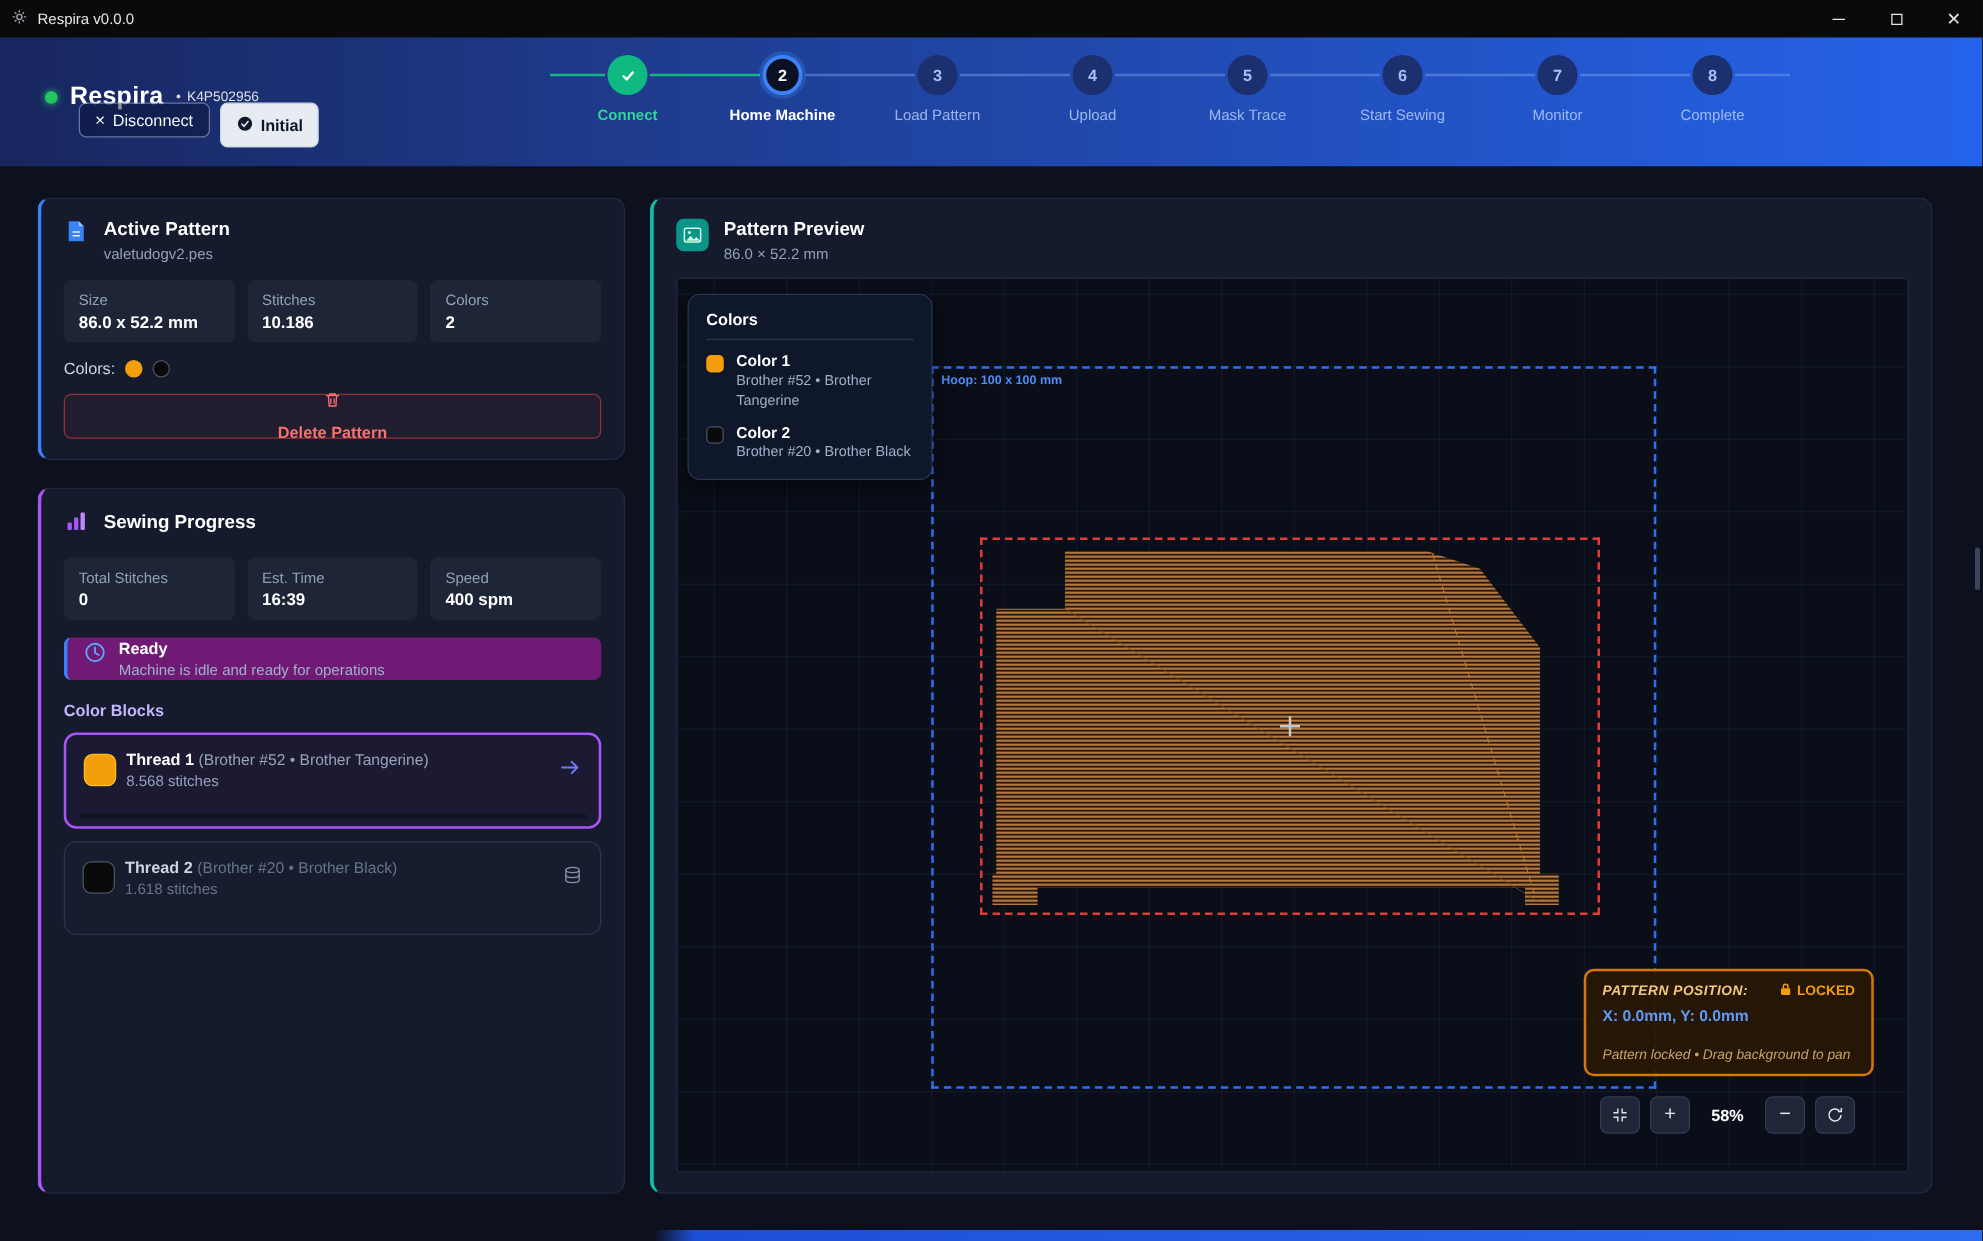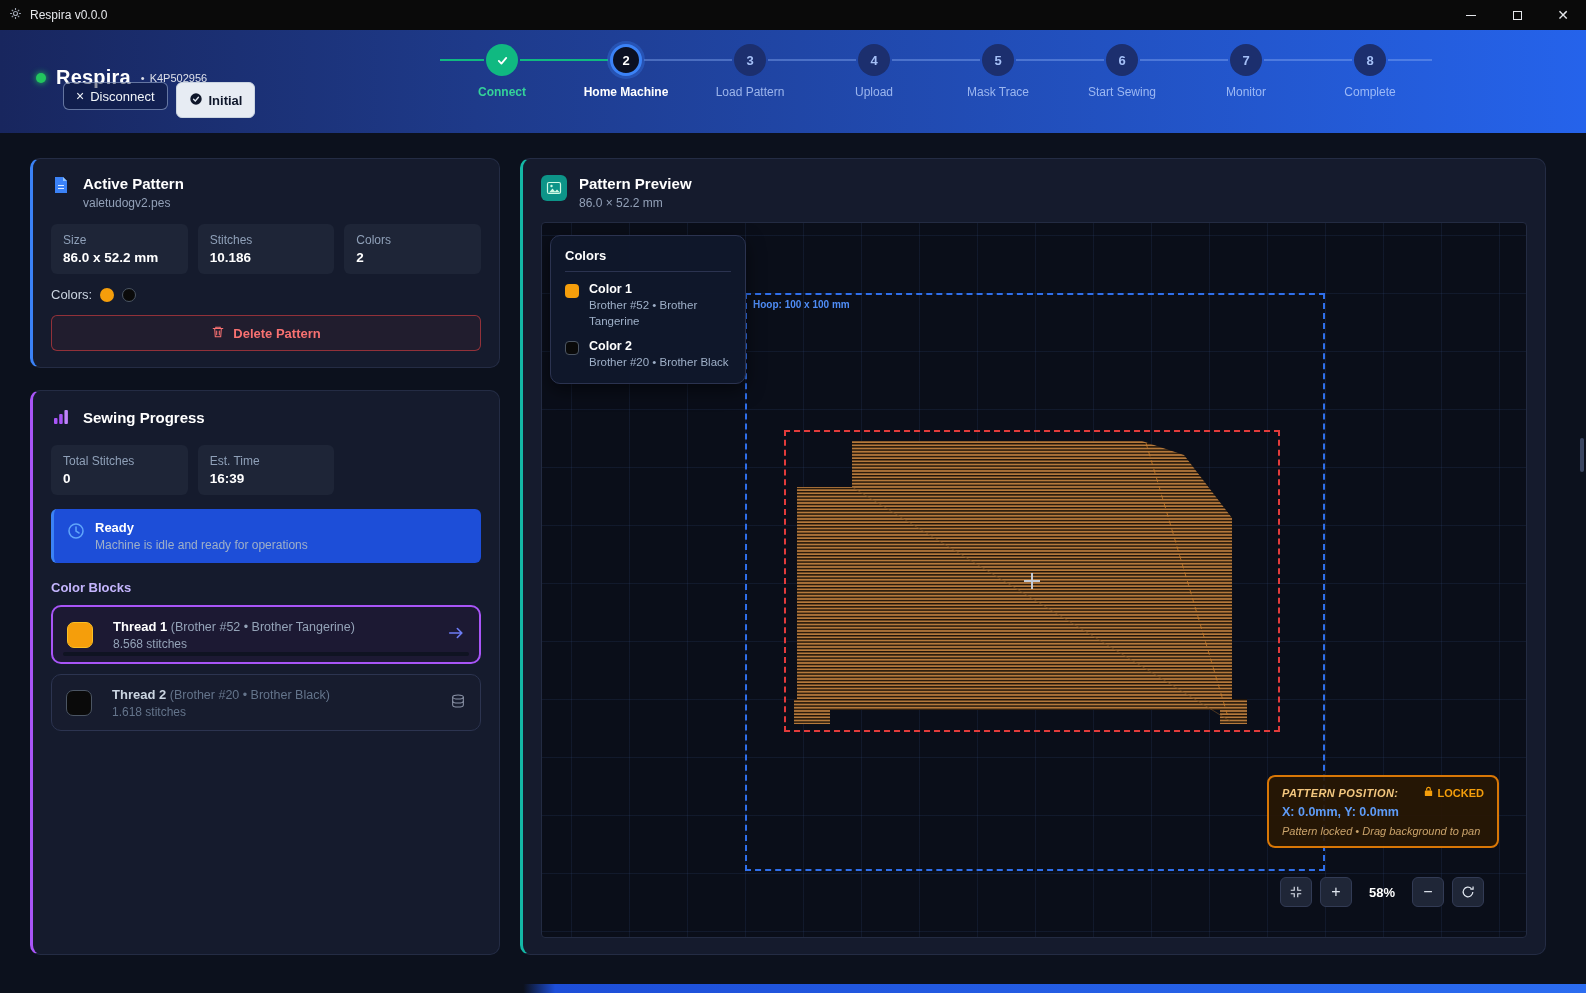--- a/index.html
+++ b/index.html
@@ -59,29 +59,29 @@
   .stat-grid { display:grid; grid-template-columns:repeat(3,1fr); gap:10px; margin-top:14px; }
   .stat-box { background:#1e2537; border-radius:6px; padding:9px 12px; }
   .stat-label { font-size:12px; color:#8fa0b8; }
   .stat-value { font-size:13.5px; font-weight:bold; color:#ffffff; margin-top:3px; }
 
   .colors-row { display:flex; align-items:center; gap:8px; margin-top:13px; font-size:13px; color:#cbd5e1; }
   .swatch-dot { width:14px; height:14px; border-radius:50%; }
   .swatch-dot.dark, .swatch-sq.dark { border:1.5px solid #4b5563; }
   .btn-delete { margin-top:13px; width:100%; height:36px; display:flex; align-items:center; justify-content:center; gap:8px;
        background:rgba(239,68,68,.06); border:1px solid rgba(239,68,68,.55); border-radius:6px; color:#f87171;
-       font-size:13px; font-weight:bold; cursor:pointer; }
-
-  .ready-box { margin-top:14px; display:flex; gap:10px; align-items:flex-start; background:#1d4ed8;
-       border-left:3px solid #3b82f6; border-radius:6px; padding:11px 13px; }
+       font-size:13px; font-weight:bold; cursor:pointer;flex-direction:column; }
+
+  .ready-box { margin-top:14px; display:flex; gap:10px; align-items:flex-start; background:#701a75;
+       border-left:3px solid #3b82f6; border-radius:6px; padding:1px 13px; }
   .ready-title { font-size:13px; font-weight:bold; color:#ffffff; }
   .ready-sub { font-size:12px; color:#9fb0c8; margin-top:3px; }
 
   .blocks-label { margin-top:17px; font-size:13px; font-weight:bold; color:#c4b5fd; }
-  .thread { position:relative; margin-top:10px; display:flex; align-items:center; gap:20px; border-radius:10px; padding:12px 14px 11px; cursor:pointer; }
+  .thread { position:relative; margin-top:10px; display:flex; align-items:center; gap:8px; border-radius:10px; padding:12px 14px 29px; cursor:pointer; }
   .thread.active { border:2px solid #a855f7; background:#1c1933; }
   .thread.idle { border:1px solid #2c3450; background:#171c2e; }
   .swatch-sq { width:26px; height:26px; border-radius:7px; flex:none; }
   .swatch-sq.orange { border:1.5px solid #fbbf24; }
   .thread-name { font-size:13px; color:#ffffff; }
   .thread-name b { font-weight:bold; }
   .thread-detail { font-size:12.5px; color:#94a3b8; }
   .thread.idle .thread-name { color:#cbd5e1; }
   .thread.idle .thread-detail, .thread.idle .thread-stitches { color:#64748b; }
   .thread-stitches { font-size:12px; color:#94a3b8; margin-top:3px; }
@@ -108,21 +108,21 @@
   .color-sw { width:14px; height:14px; border-radius:4px; flex:none; margin-top:2px; }
   .color-name { font-size:12.5px; font-weight:bold; color:#ffffff; }
   .color-detail { font-size:11.5px; color:#9fb0c8; line-height:1.35; margin-top:2px; }
 
   .pos-overlay { position:absolute; left:725px; top:552px; width:232px; background:rgba(40,23,4,.93);
        border:2px solid #d97706; border-radius:8px; padding:9px 13px; }
   .pos-title-row { display:flex; justify-content:space-between; align-items:center; }
   .pos-title { font-size:11px; font-weight:bold; letter-spacing:.4px; color:#f3c77f;font-style:italic; }
   .pos-locked { display:flex; align-items:center; gap:4px; font-size:11px; font-weight:bold; color:#f59e0b; }
   .pos-coords { margin-top:6px; font-size:12.5px; font-weight:bold; color:#5e9bf7; }
-  .pos-hint { margin-top:6px; font-size:11px; font-style:italic; color:#caa36b; }
+  .pos-hint { margin-top:18px; font-size:11px; font-style:italic; color:#caa36b; }
 
   .zoom-bar { position:absolute; left:738px; top:654px; display:flex; align-items:center; gap:8px; }
   .zoom-btn { width:32px; height:30px; display:flex; align-items:center; justify-content:center; background:#1f2637;
        border:1px solid #323b55; border-radius:6px; color:#dfe5ee; font-size:16px; cursor:pointer; }
   .zoom-level { width:44px; text-align:center; font-size:13px; font-weight:bold; color:#ffffff; }
 
   .footer-strip { position:absolute; left:0; right:0; bottom:0; height:9px;
        background:linear-gradient(90deg,#0c111d 0%,#0c111d 33%,#1d4ed8 35%,#2b6cf0 100%); }
   .scroll-thumb { position:absolute; right:2px; top:438px; width:4px; height:34px; background:#3a4560; border-radius:2px; cursor:pointer; }
 </style>
@@ -276,20 +276,24 @@
         </div>
         <div class="stat-grid">
           <div class="stat-box">
             <div class="stat-label">Total Stitches</div>
             <div class="stat-value">0</div>
           </div>
           <div class="stat-box">
             <div class="stat-label">Est. Time</div>
             <div class="stat-value">16:39</div>
           </div>
+          <div class="stat-box">
+            <div class="stat-label">Speed</div>
+            <div class="stat-value">400 spm</div>
+          </div>
         </div>
         <div class="ready-box">
           <span style="margin-top:2px">
             <svg viewBox="0 0 18 18" width="18" height="18">
                 <circle cx="9" cy="9" r="7" fill="none" stroke="#60a5fa" stroke-width="1.5"></circle>
                 <path d="M9 5v4.2l3 1.8" stroke="#60a5fa" stroke-width="1.5" fill="none" stroke-linecap="round"></path>
               </svg>
           </span>
           <div>
             <div class="ready-title">Ready</div>

